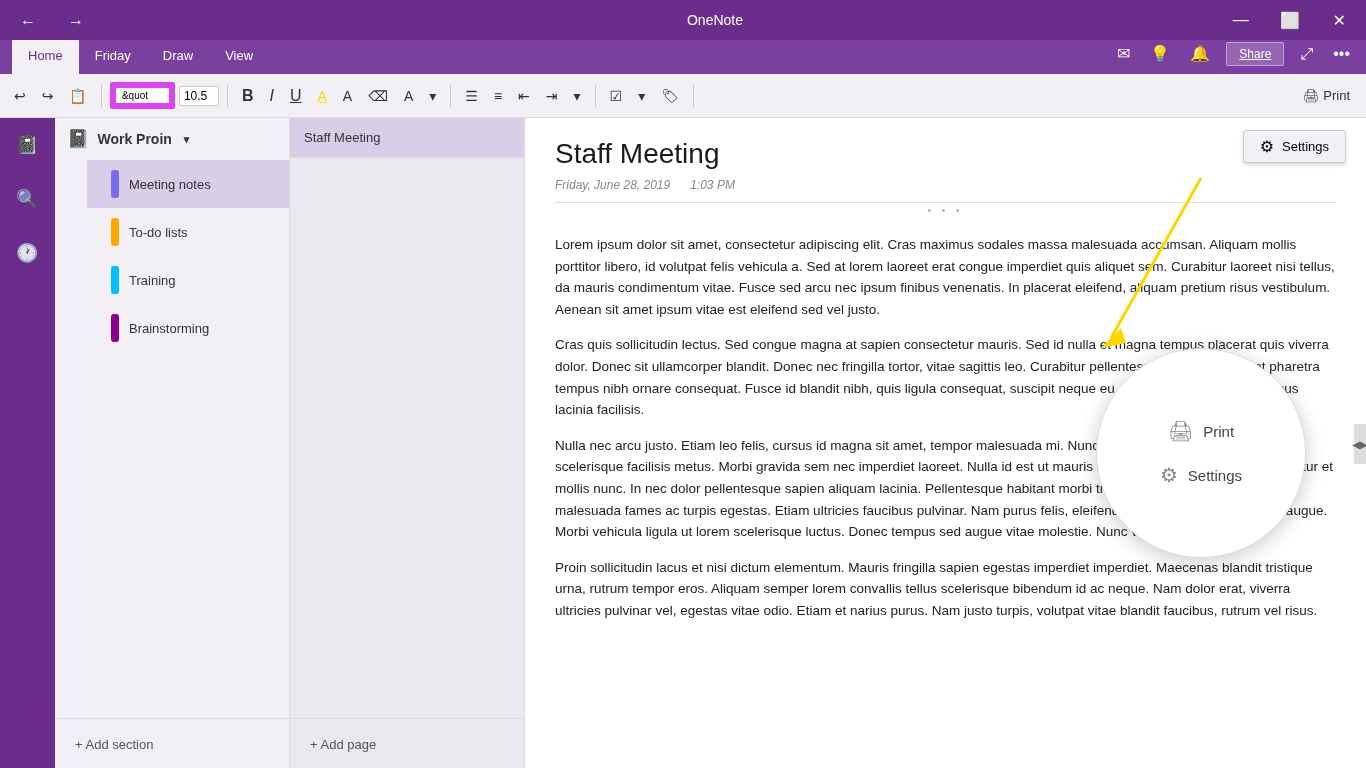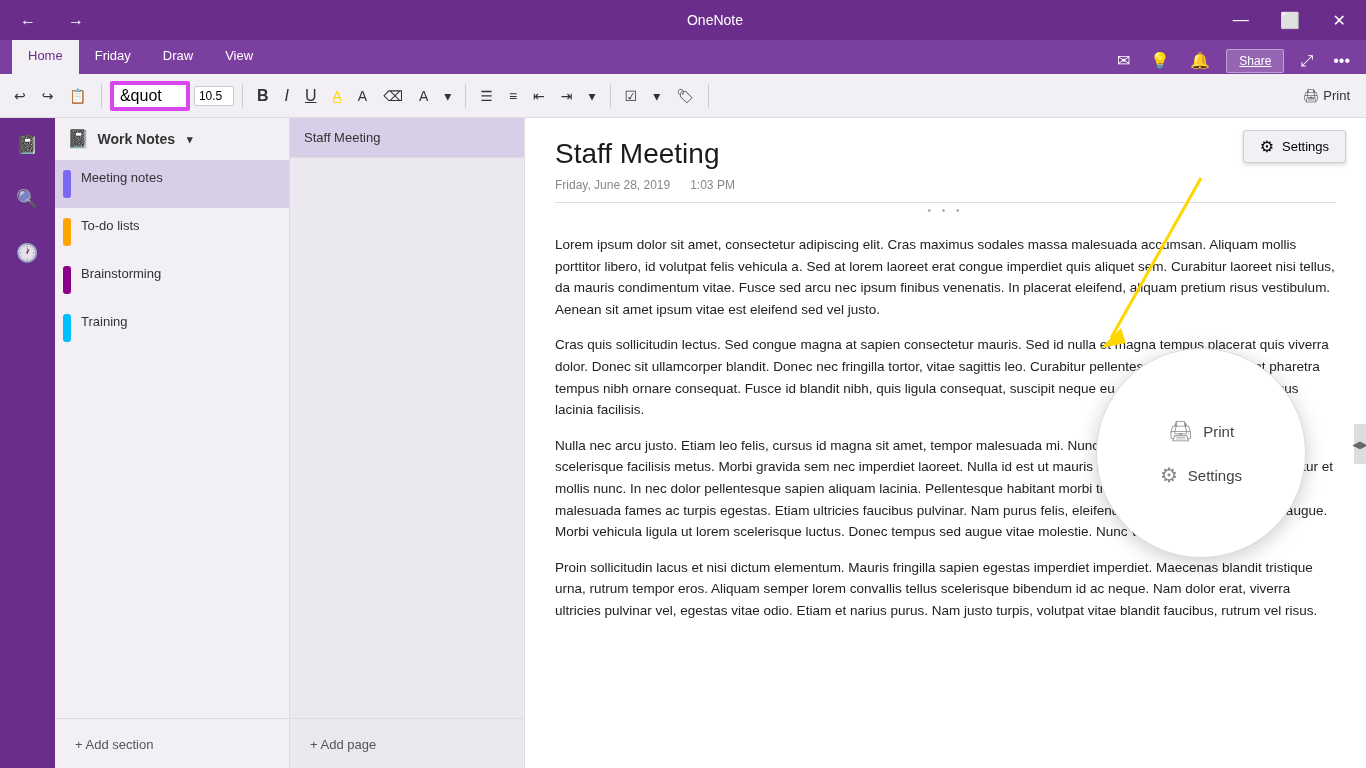--- a/index.html
+++ b/index.html
@@ -17,21 +17,21 @@
     }
     .title-bar-left { display: flex; gap: 16px; }
     .title-bar-center { position: absolute; left: 50%; transform: translateX(-50%); color: white; font-size: 14px; margin-left: 32px; }
     .title-bar-right { display: flex; gap: 16px; margin-left: auto; }
     .title-btn { background: none; border: none; color: white; cursor: pointer; font-size: 16px; padding: 4px 8px; }
 
     
     .ribbon-tabs {
       background: #7b3fa0;
       display: flex;
-      align-items: flex-end;
+      align-items: flex-start;
       padding: 0 12px;
       gap: 0;
     }
     .ribbon-tab {
       padding: 8px 16px;
       color: white;
       cursor: pointer;
       font-size: 13px;
       border-bottom: 3px solid transparent;
     }
@@ -55,24 +55,24 @@
       background: none;
       border: none;
       cursor: pointer;
       padding: 4px 6px;
       font-size: 14px;
       border-radius: 3px;
       color: #333;
     }
     .toolbar-sep { width: 1px; height: 24px; background: #ccc; margin: 0 4px; }
     .font-input {
-      border: 4px solid #d946ef;
+      border: 6px solid #d946ef;
       padding: 2px 6px;
-      font-size: 16px;
-      width: 80px;
+      font-size: 10px;
+      width: 65px;
       border-radius: 2px;
     }
     .font-size-input {
       border: 1px solid #ccc;
       padding: 2px 4px;
       font-size: 12px;
       width: 40px;
       border-radius: 2px;
     }
     .toolbar-right { margin-left: auto; display: flex; align-items: center; gap: 4px; }
@@ -117,25 +117,27 @@
       padding: 10px 12px;
       gap: 8px;
       cursor: pointer;
       font-size: 14px;
       font-weight: 600;
       color: #333;
     }
     .notebook-icon { font-size: 18px; color: #6b2d8b; }
     .section-item {
       display: flex;
-      padding: 10px 8px;
+      align-items: center;
+      padding: 10px 24px;
       gap: 10px;
       cursor: pointer;
       font-size: 13px;
       color: #333;
+      margin-left: 32px;
     }
     .section-item.active { background: #d8cee8; }
     .section-color {
       width: 8px;
       height: 28px;
       border-radius: 3px;
       flex-shrink: 0;
     }
     .sections-footer {
       margin-top: auto;
@@ -193,20 +195,21 @@
       font-size: 28px;
       font-weight: 400;
       color: #1a1a1a;
       margin-bottom: 8px;
     }
     .note-meta {
       font-size: 12px;
       color: #888;
       display: flex;
       gap: 20px;
+      font-style: italic;
     }
     .note-divider {
       height: 1px;
       background: #ddd;
       margin: 0 30px;
     }
     .content-scroll {
       flex: 1;
       overflow-y: auto;
       padding: 16px 30px;
@@ -335,39 +338,39 @@
 
   <div class="sidebar">
     <div class="sidebar-icon active">📓</div>
     <div class="sidebar-icon">🔍</div>
     <div class="sidebar-icon">🕐</div>
   </div>
 
   <div class="sections-panel">
     <div class="notebook-header">
       <span class="notebook-icon">📓</span>
-      <span>Work Notes</span>
+      <span>Work Proin</span>
       <span style="margin-left:4px;font-size:11px;">▾</span>
     </div>
 
     <div class="section-item active">
       <div class="section-color" style="background:#7B68EE;"></div>
       <span>Meeting notes</span>
     </div>
     <div class="section-item">
       <div class="section-color" style="background:#FFA500;"></div>
       <span>To-do lists</span>
     </div>
     <div class="section-item">
+      <div class="section-color" style="background:#00BFFF;"></div>
+      <span>Training</span>
+    </div>
+    <div class="section-item">
       <div class="section-color" style="background:#8B008B;"></div>
       <span>Brainstorming</span>
-    </div>
-    <div class="section-item">
-      <div class="section-color" style="background:#00BFFF;"></div>
-      <span>Training</span>
     </div>
 
     <div class="sections-footer">
       <button class="add-btn">
         <span>+ Add section</span>
       </button>
     </div>
   </div>
 
   <div class="pages-panel">

